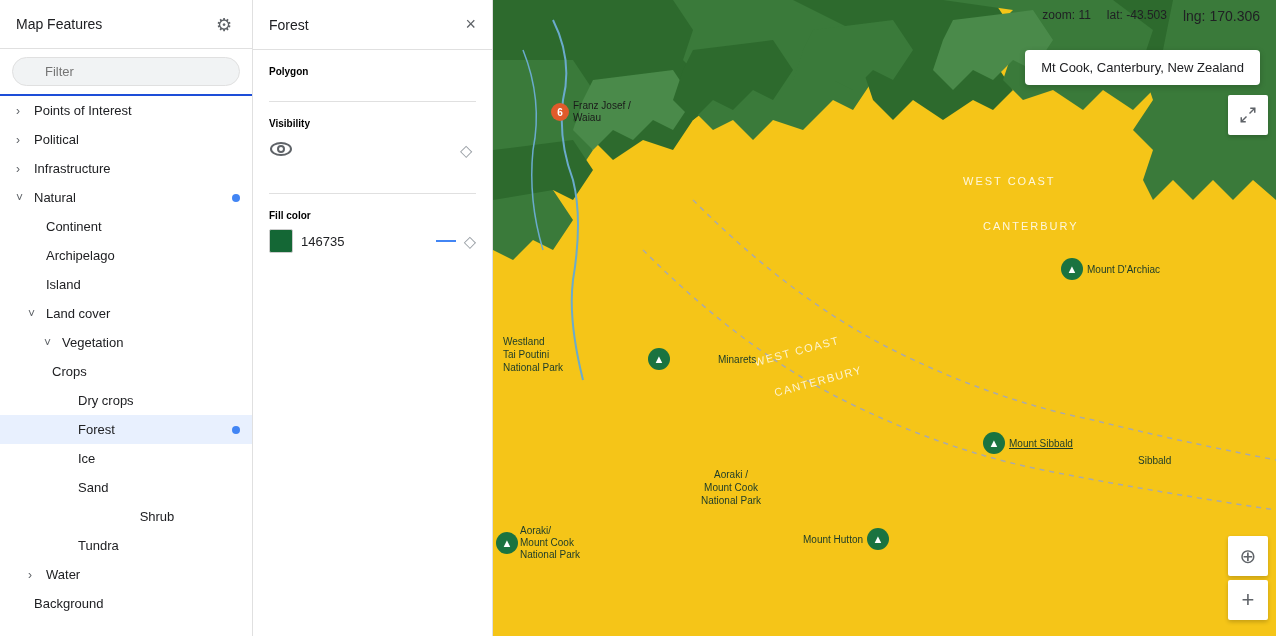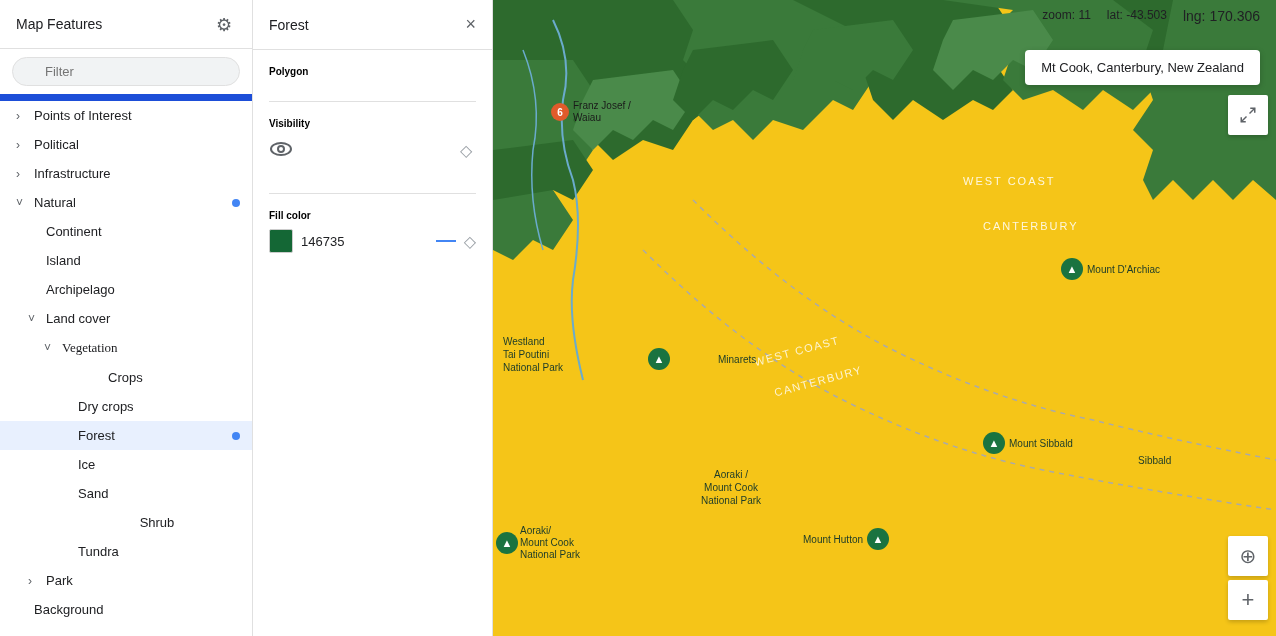--- a/index.html
+++ b/index.html
@@ -29,21 +29,21 @@
       color: #202124;
     }
     .gear-icon {
       width: 20px;
       height: 20px;
       color: #5f6368;
       cursor: pointer;
     }
     .filter-bar {
       padding: 8px 12px;
-      border-bottom: 7px solid #1d4ed8;
+      border-bottom: 2px solid #1d4ed8;
     }
     .filter-input {
       width: 100%;
       padding: 6px 12px 6px 32px;
       border: 1px solid #e0e0e0;
       border-radius: 20px;
       font-size: 13px;
       color: #5f6368;
       background: #f1f3f4;
       outline: none;
@@ -295,35 +295,35 @@
         <span style="margin-right:6px;font-size:12px;color:#5f6368;min-width:12px;">˅</span>
         <span style="flex:1;">Natural</span>
         <span class="dot"></span>
       </div>
       <div class="tree-item" style="padding-left: 28px;">
         <span style="margin-right:6px;min-width:12px;display:inline-block;"></span>
         <span style="flex:1;">Continent</span>
       </div>
       <div class="tree-item" style="padding-left: 28px;">
         <span style="margin-right:6px;min-width:12px;display:inline-block;"></span>
+        <span style="flex:1;">Archipelago</span>
+      </div>
+      <div class="tree-item" style="padding-left: 28px;">
+        <span style="margin-right:6px;min-width:12px;display:inline-block;"></span>
         <span style="flex:1;">Island</span>
-      </div>
-      <div class="tree-item" style="padding-left: 28px;">
-        <span style="margin-right:6px;min-width:12px;display:inline-block;"></span>
-        <span style="flex:1;">Archipelago</span>
       </div>
       <div class="tree-item" style="padding-left: 28px;">
         <span style="margin-right:6px;font-size:12px;color:#5f6368;min-width:12px;">˅</span>
         <span style="flex:1;">Land cover</span>
       </div>
       <div class="tree-item" style="padding-left: 44px;">
         <span style="margin-right:6px;font-size:12px;color:#5f6368;min-width:12px;">˅</span>
-        <span style="flex:1;font-family:Liberation Serif, serif;">Vegetation</span>
-      </div>
-      <div class="tree-item" style="padding-left: 90px;">
+        <span style="flex:1;">Vegetation</span>
+      </div>
+      <div class="tree-item" style="padding-left: 34px;">
         <span style="margin-right:6px;min-width:12px;display:inline-block;"></span>
         <span style="flex:1;">Crops</span>
       </div>
       <div class="tree-item" style="padding-left: 60px;">
         <span style="margin-right:6px;min-width:12px;display:inline-block;"></span>
         <span style="flex:1;">Dry crops</span>
       </div>
       <div class="tree-item active" style="padding-left: 60px;">
         <span style="margin-right:6px;min-width:12px;display:inline-block;"></span>
         <span style="flex:1;">Forest</span>
@@ -340,21 +340,21 @@
       <div class="tree-item" style="padding-left: 60px;">
         <span style="margin-right:6px;min-width:12px;display:inline-block;"></span>
         <span style="flex:1;text-align:center;">Shrub</span>
       </div>
       <div class="tree-item" style="padding-left: 60px;">
         <span style="margin-right:6px;min-width:12px;display:inline-block;"></span>
         <span style="flex:1;">Tundra</span>
       </div>
       <div class="tree-item" style="padding-left: 28px;">
         <span style="margin-right:6px;font-size:12px;color:#5f6368;min-width:12px;">›</span>
-        <span style="flex:1;">Park</span>
+        <span style="flex:1;">Water</span>
       </div>
       <div class="tree-item" style="padding-left: 16px;">
         <span style="margin-right:6px;min-width:12px;display:inline-block;"></span>
         <span style="flex:1;">Background</span>
       </div>
     </div>
 </div>
 
 <div class="panel">
   <div class="panel-header">
@@ -476,21 +476,21 @@
       <div style="width:22px;height:22px;background:#1a7340;border-radius:50%;display:flex;align-items:center;justify-content:center;color:white;font-size:11px;">▲</div>
       <div style="font-size:10px;color:#1a3a2a;font-weight:500;">Mount D'Archiac</div>
     </div>
   </div>
 
   <div style="position:absolute;top:335px;left:10px;font-size:10px;color:#1a3a2a;font-weight:500;line-height:1.3;max-width:100px;">Westland<br>Tai Poutini<br>National Park</div>
 
   <div style="position:absolute;top:432px;left:490px;">
     <div style="display:flex;align-items:center;gap:4px;">
       <div style="width:22px;height:22px;background:#1a7340;border-radius:50%;display:flex;align-items:center;justify-content:center;color:white;font-size:11px;">▲</div>
-      <div style="font-size:10px;color:#1a3a2a;font-weight:500;">Mount Sibbald</div>
+      <div style="font-size:10px;color:#1a3a2a;font-weight:500;text-decoration:underline;">Mount Sibbald</div>
     </div>
   </div>
 
   <div style="position:absolute;top:455px;left:645px;font-size:10px;color:#1a3a2a;font-weight:500;">Sibbald</div>
 
   <div style="position:absolute;top:468px;left:208px;font-size:10px;color:#1a3a2a;font-weight:500;line-height:1.3;text-align:center;">Aoraki /<br>Mount Cook<br>National Park</div>
 
   <div style="position:absolute;top:525px;left:3px;">
     <div style="display:flex;align-items:center;gap:2px;">
       <div style="width:22px;height:22px;background:#1a7340;border-radius:50%;display:flex;align-items:center;justify-content:center;color:white;font-size:11px;">▲</div>

